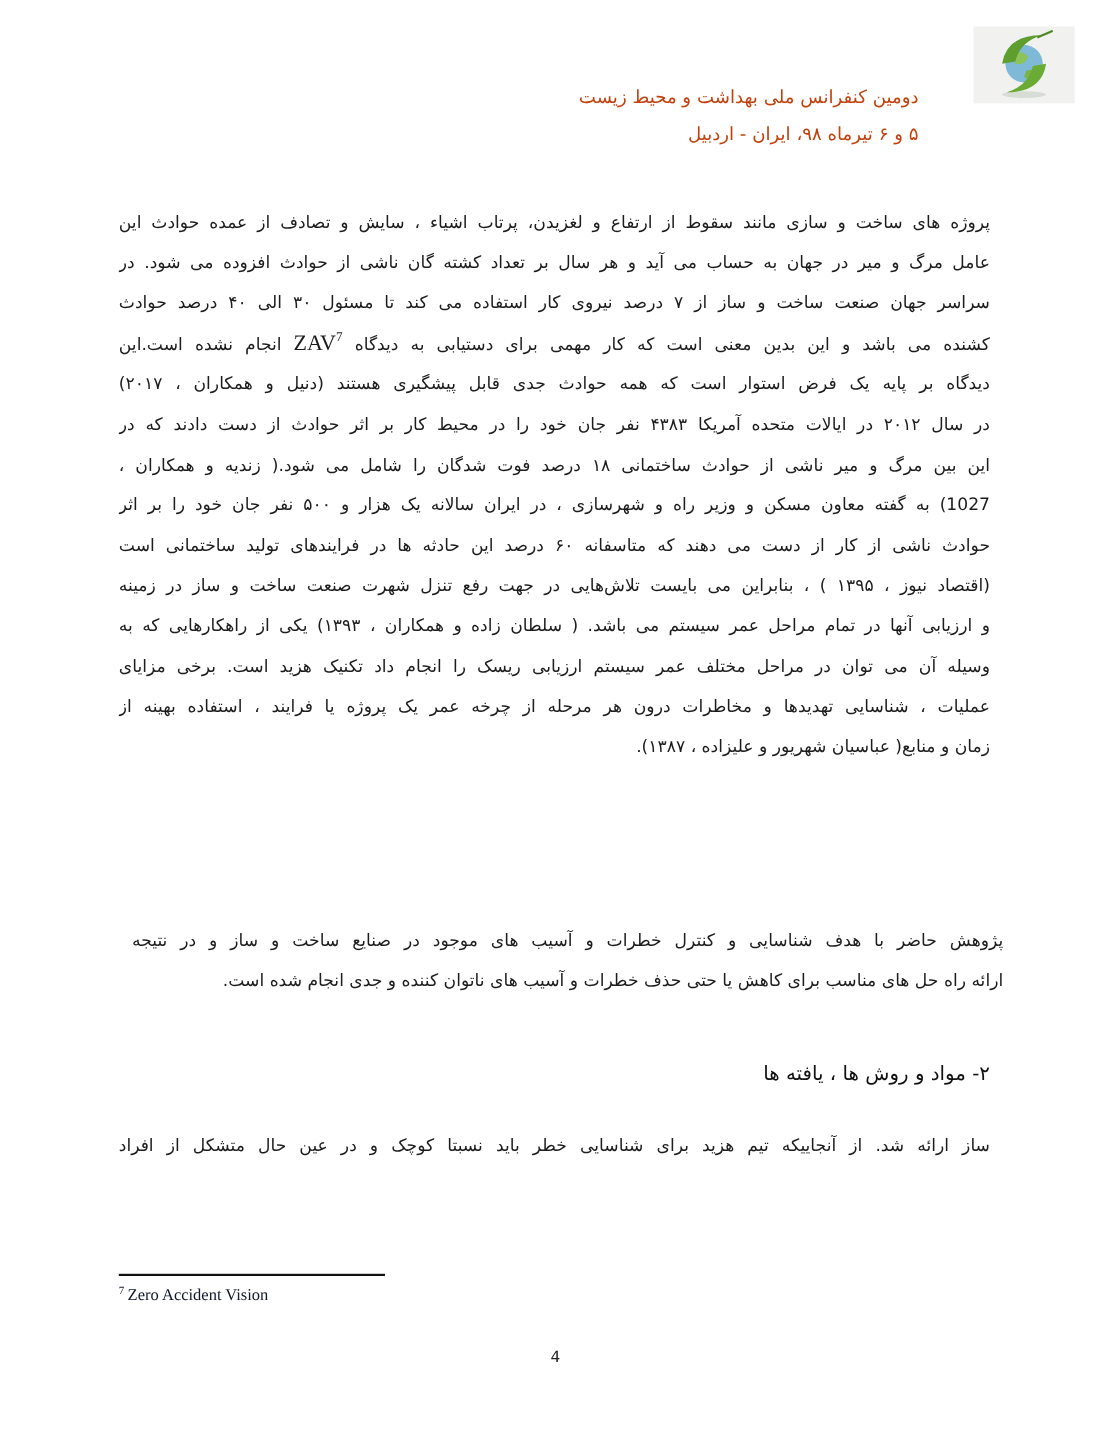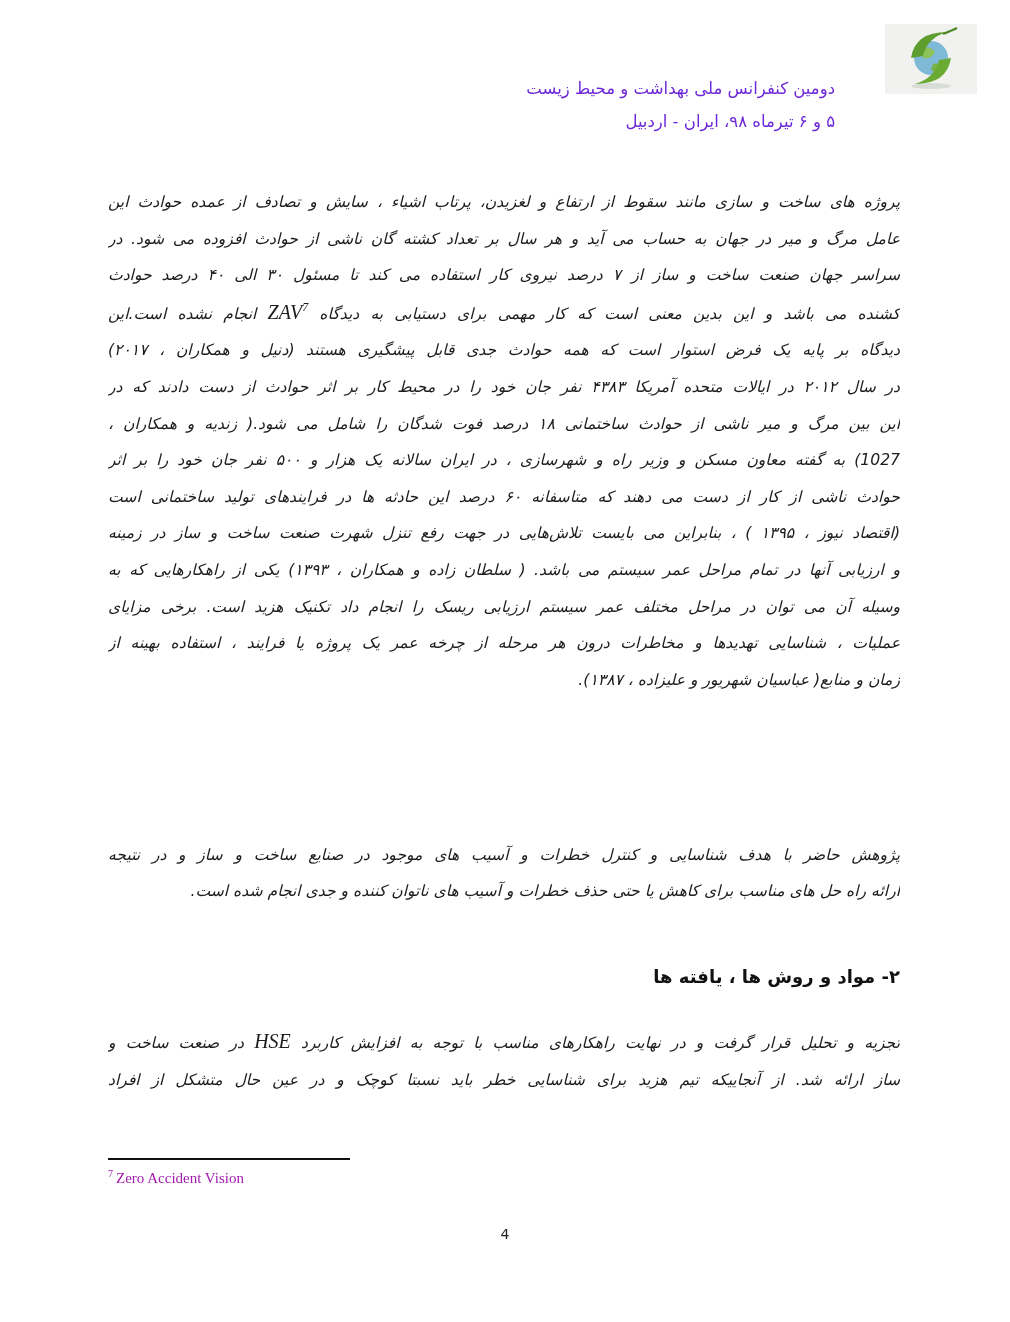--- a/index.html
+++ b/index.html
@@ -1,34 +1,34 @@
 <!DOCTYPE html>
 <html><head>
 <meta charset="utf-8">
 <style>
   html, body { margin: 0; padding: 0; background: #ffffff; }
   body { width: 1010px; height: 1322px; position: relative; overflow: hidden; color: #1a1a1a; }
   .logo { position: absolute; left: 885px; top: 24px; width: 92px; height: 70px; background: #f1f2f0; }
   .logo svg { width: 92px; height: 70px; display: block; }
   .header { position: absolute; right: 175px; top: 72px; direction: rtl; text-align: right;
-            font-family: "DejaVu Sans", sans-serif; font-size: 16.5px; line-height: 33px; color: #6d28d9; }
+            font-family: "DejaVu Sans", sans-serif; font-size: 16.5px; line-height: 33px; color: #c2410c; }
   .body-text { position: absolute; left: 108px; width: 792px; direction: rtl; text-align: justify;
                text-align-last: right; font-family: "DejaVu Sans", sans-serif; font-size: 15.6px;
                line-height: 36.6px; color: #1c1c1c; }
   .p1 { top: 184px; }
-  .p2 { top: 837px; line-height: 36px; }
+  .p2 { top: 837px; line-height: 36px; margin-left: 12px; }
   .p3 { top: 1023px; }
-  .para-line { display: block; white-space: nowrap; overflow: hidden; text-align: justify; text-align-last: justify; font-style: italic; }
+  .para-line { display: block; white-space: nowrap; overflow: hidden; text-align: justify; text-align-last: justify; }
   .para-line.last { text-align-last: right; }
   .latin { font-family: "Liberation Serif", serif; font-size: 20px; }
   .sup { font-family: "Liberation Serif", serif; font-size: 12px; vertical-align: super; line-height: 0; }
   .section-heading { position: absolute; right: 110px; top: 966px; direction: rtl;
-                     font-family: "DejaVu Sans", sans-serif; font-weight: bold; font-size: 18px; color: #111; }
+                     font-family: "DejaVu Sans", sans-serif; font-weight: normal; font-size: 18px; color: #111; }
   .footnote-rule { position: absolute; left: 108px; top: 1158px; width: 242px; height: 0; border-top: 2px solid #111; }
-  .footnote { position: absolute; left: 108px; top: 1168px; font-family: "Liberation Serif", serif; font-size: 15px; color: #a21caf; }
+  .footnote { position: absolute; left: 108px; top: 1168px; font-family: "Liberation Serif", serif; font-size: 15px; color: #0f172a; }
   .footnote .fn-num { font-size: 10px; vertical-align: super; margin-right: 3px; }
   .page-number { position: absolute; left: 0; width: 1010px; top: 1226px; text-align: center;
                  font-family: "DejaVu Sans", sans-serif; font-size: 14px; color: #222; }
 </style>
 </head>
 <body>
 
 <div class="logo">
   <svg viewBox="0 0 92 70">
     <ellipse cx="46" cy="62" rx="20" ry="3" fill="#d8dcd6"></ellipse>
@@ -67,21 +67,20 @@
   <span class="para-line">پژوهش حاضر با هدف شناسایی و کنترل خطرات و آسیب های موجود در صنایع ساخت و ساز و در نتیجه</span>
   <span class="para-line last">ارائه راه حل های مناسب برای کاهش یا حتی حذف خطرات و آسیب های ناتوان کننده و جدی انجام شده است.</span>
 </div>
 
 <div class="section-heading">
   <span>۲-</span>
   <span>مواد و روش ها ، یافته ها</span>
 </div>
 
 <div class="body-text p3">
-  <span class="para-line"><span>تجزیه و تحلیل قرار گرفت و در نهایت راهکارهای مناسب با توجه به افزایش کاربرد </span><span class="latin">HSE</span><span> در صنعت ساخت و</span></span>
   <span class="para-line">ساز ارائه شد. از آنجاییکه تیم هزید برای شناسایی خطر باید نسبتا کوچک و در عین حال متشکل از افراد</span>
 </div>
 
 <div class="footnote-rule"></div>
 <div class="footnote">
   <span class="fn-num">7</span><span>Zero Accident Vision</span>
 </div>
 
 <div class="page-number">4</div>
 

